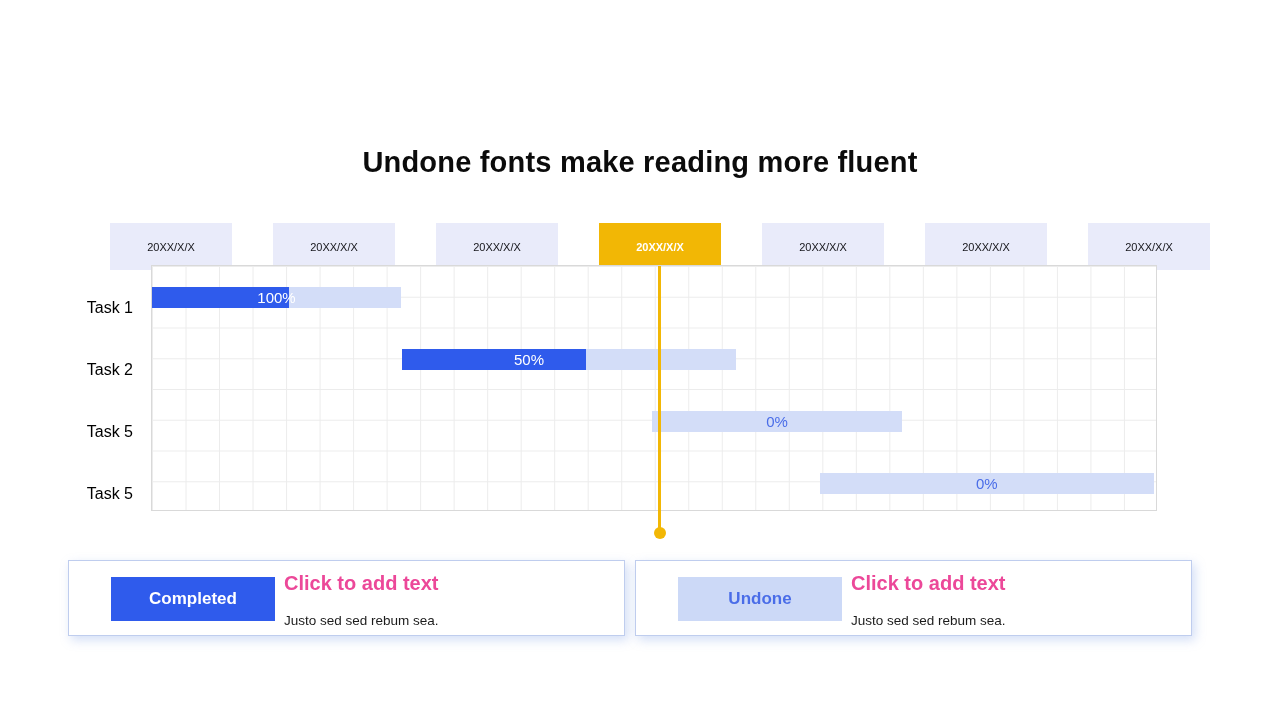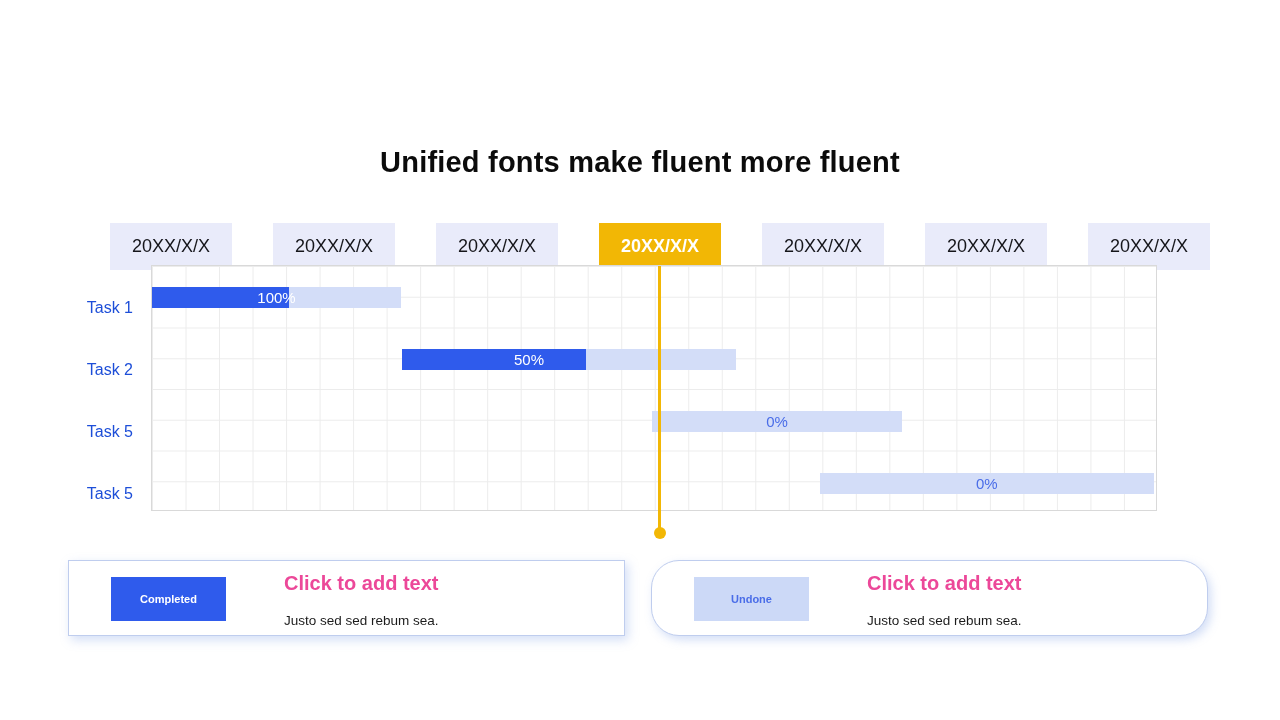--- a/index.html
+++ b/index.html
@@ -16,33 +16,33 @@
   *{margin:0;padding:0;box-sizing:border-box;}
   body{background:#ffffff;font-family:"Liberation Sans",sans-serif;}
   .slide{position:relative;width:1280px;height:720px;background:#ffffff;overflow:hidden;}
 
   .title{position:absolute;top:146px;left:0;width:100%;text-align:center;
          font-size:29px;font-weight:bold;color:#0b0b0b;letter-spacing:0.2px;}
 
   .dates{position:absolute;top:223px;left:110px;display:flex;gap:41px;}
   .date-box{width:122px;height:47px;background:var(--lavender);
             display:flex;align-items:center;justify-content:center;
-            font-size:18px;color:#15151a;}
+            font-size:11px;color:#15151a;}
   .date-box.highlight{background:var(--yellow);color:#ffffff;font-weight:bold;}
 
   .chart{position:absolute;left:151px;top:265px;width:1006px;height:246px;
          border:1px solid var(--chart-border);background-color:#ffffff;
          background-image:
            linear-gradient(to right, var(--grid-line) 1px, transparent 1px),
            linear-gradient(to bottom, var(--grid-line) 1px, transparent 1px);
          background-size:33.53px 100%, 100% 30.75px;}
 
   .task-labels{position:absolute;left:40px;top:277px;width:93px;height:246px;}
   .task-label{position:absolute;right:0;height:22px;line-height:22px;
-              font-size:16px;color:#1d4ed8;text-align:right;width:100%;}
+              font-size:16px;color:#000000;text-align:right;width:100%;}
   .task-label:nth-of-type(1){top:20px;}
   .task-label:nth-of-type(2){top:82px;}
   .task-label:nth-of-type(3){top:144px;}
   .task-label:nth-of-type(4){top:206px;}
 
   .gantt-bar{position:absolute;height:21px;background:var(--track);}
   .gantt-bar:nth-of-type(1){top:20.5px;}
   .gantt-bar:nth-of-type(2){top:82.5px;}
   .gantt-bar:nth-of-type(3){top:144.5px;}
   .gantt-bar:nth-of-type(4){top:206.5px;}
@@ -55,36 +55,36 @@
   .time-marker{position:absolute;left:658px;top:266px;width:3px;height:265px;
                background:var(--yellow);z-index:5;}
   .time-marker::after{content:"";position:absolute;left:50%;bottom:-8px;
                transform:translateX(-50%);width:12px;height:12px;border-radius:50%;
                background:var(--yellow);}
 
   .card{position:absolute;top:560px;width:557px;height:76px;background:#ffffff;
         border:1px solid var(--card-border);
         box-shadow:3px 4px 10px rgba(130,160,230,0.35);}
   .card.left{left:68px;}
-  .card.right{left:651px;border-radius:28px;}
-  .badge{position:absolute;left:42px;top:16px;width:115px;height:44px;
+  .card.right{left:635px;}
+  .badge{position:absolute;left:42px;top:16px;width:164px;height:44px;
          display:flex;align-items:center;justify-content:center;
-         font-size:11px;font-weight:bold;}
+         font-size:17px;font-weight:bold;}
   .badge.filled{background:var(--blue);color:#ffffff;}
   .badge.light{background:var(--badge-light);color:var(--label-blue);}
   .card-text{position:absolute;left:215px;top:11px;}
   .card-heading{font-size:20px;font-weight:bold;color:#ec4899;cursor:text;}
   .card-body{margin-top:18px;font-size:13.5px;color:#1c1c1c;}
 </style>
 </head>
 <body>
 
 <div class="slide">
 
-  <div class="title">Unified fonts make fluent more fluent</div>
+  <div class="title">Undone fonts make reading more fluent</div>
 
   <div class="dates">
     <div class="date-box">20XX/X/X</div>
     <div class="date-box">20XX/X/X</div>
     <div class="date-box">20XX/X/X</div>
     <div class="date-box highlight">20XX/X/X</div>
     <div class="date-box">20XX/X/X</div>
     <div class="date-box">20XX/X/X</div>
     <div class="date-box">20XX/X/X</div>
   </div>

